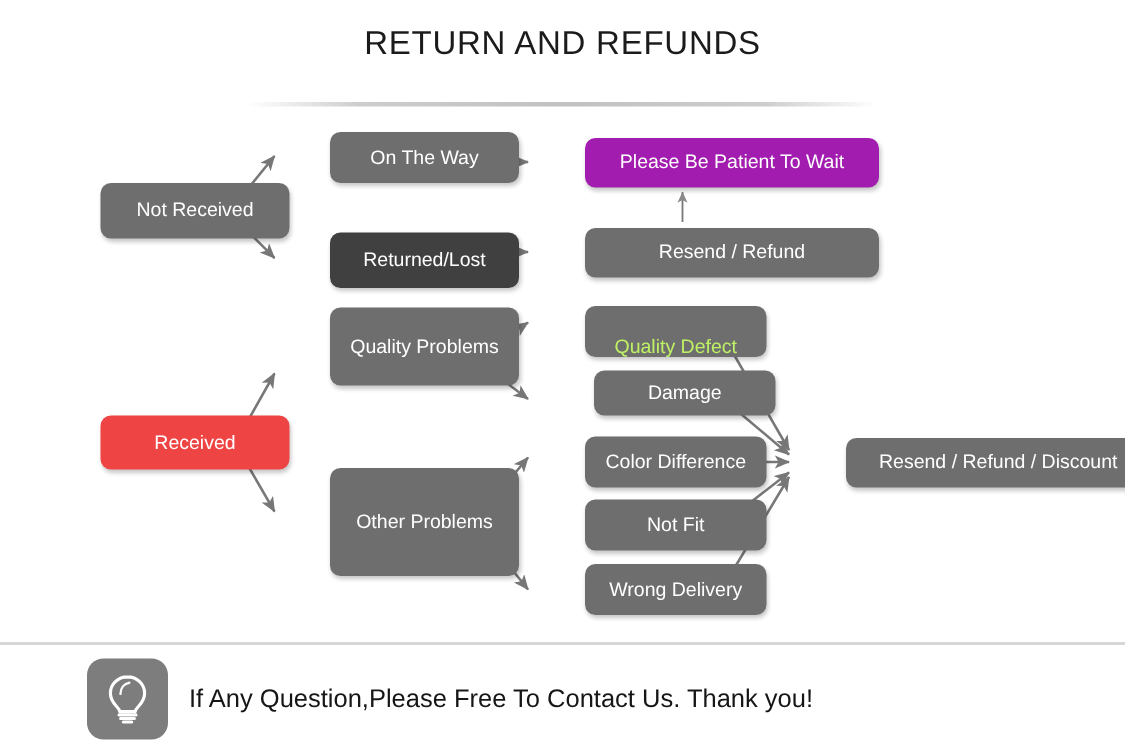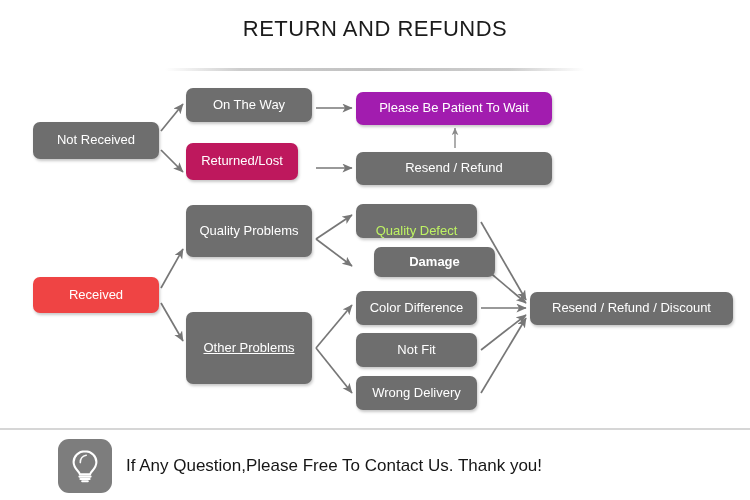--- a/index.html
+++ b/index.html
@@ -58,20 +58,21 @@
     display: flex;
     align-items: center;
     justify-content: center;
     font-size: 13px;
     text-align: center;
     box-shadow: 1px 2px 3px rgba(0,0,0,0.22);
     box-sizing: border-box;
     padding: 0 5px;
     line-height: 1.1;
     white-space: nowrap;
+    margin-left: 34px;
   }
 
   
   #connectors {
     position: absolute;
     left: 0;
     top: 0;
     width: 750px;
     height: 500px;
     pointer-events: none;
@@ -150,42 +151,42 @@
       </g>
   </svg>
 
   <div id="node-layer">
       <div class="node" style="left: 33px; top: 122px; width: 126px; height: 37px; background: rgb(110, 110, 110); color: rgb(255, 255, 255);">
         <span>Not Received</span>
       </div>
       <div class="node" style="left: 186px; top: 88px; width: 126px; height: 34px; background: rgb(110, 110, 110); color: rgb(255, 255, 255);">
         <span>On The Way</span>
       </div>
-      <div class="node" style="left: 186px; top: 143px; width: 112px; height: 37px; background: #be185d; color: rgb(255, 255, 255);">
+      <div class="node" style="left: 186px; top: 155px; width: 126px; height: 37px; background: #404040; color: rgb(255, 255, 255);">
         <span>Returned/Lost</span>
       </div>
       <div class="node" style="left: 356px; top: 92px; width: 196px; height: 33px; background: #a21caf; color: rgb(255, 255, 255);">
         <span>Please Be Patient To Wait</span>
       </div>
       <div class="node" style="left: 356px; top: 152px; width: 196px; height: 33px; background: rgb(110, 110, 110); color: rgb(255, 255, 255);">
         <span>Resend / Refund</span>
       </div>
       <div class="node" style="left: 33px; top: 277px; width: 126px; height: 36px; background: #ef4444; color: rgb(255, 255, 255);">
         <span>Received</span>
       </div>
       <div class="node" style="left: 186px; top: 205px; width: 126px; height: 52px; background: rgb(110, 110, 110); color: rgb(255, 255, 255);">
         <span>Quality Problems</span>
       </div>
-      <div class="node" style="left: 186px; top: 312px; width: 126px; height: 72px; background: rgb(110, 110, 110); color: rgb(255, 255, 255); text-decoration: underline;">
+      <div class="node" style="left: 186px; top: 312px; width: 126px; height: 72px; background: rgb(110, 110, 110); color: rgb(255, 255, 255);">
         <span>Other Problems</span>
       </div>
       <div class="node" style="left: 356px; top: 204px; width: 121px; height: 34px; background: rgb(110, 110, 110); color: #bef264; align-items: flex-end;">
         <span>Quality Defect</span>
       </div>
-      <div class="node" style="left: 374px; top: 247px; width: 121px; height: 30px; background: rgb(110, 110, 110); color: rgb(255, 255, 255); font-weight: bold;">
+      <div class="node" style="left: 362px; top: 247px; width: 121px; height: 30px; background: rgb(110, 110, 110); color: rgb(255, 255, 255);">
         <span>Damage</span>
       </div>
       <div class="node" style="left: 356px; top: 291px; width: 121px; height: 34px; background: rgb(110, 110, 110); color: rgb(255, 255, 255);">
         <span>Color Difference</span>
       </div>
       <div class="node" style="left: 356px; top: 333px; width: 121px; height: 34px; background: rgb(110, 110, 110); color: rgb(255, 255, 255);">
         <span>Not Fit</span>
       </div>
       <div class="node" style="left: 356px; top: 376px; width: 121px; height: 34px; background: rgb(110, 110, 110); color: rgb(255, 255, 255);">
         <span>Wrong Delivery</span>

